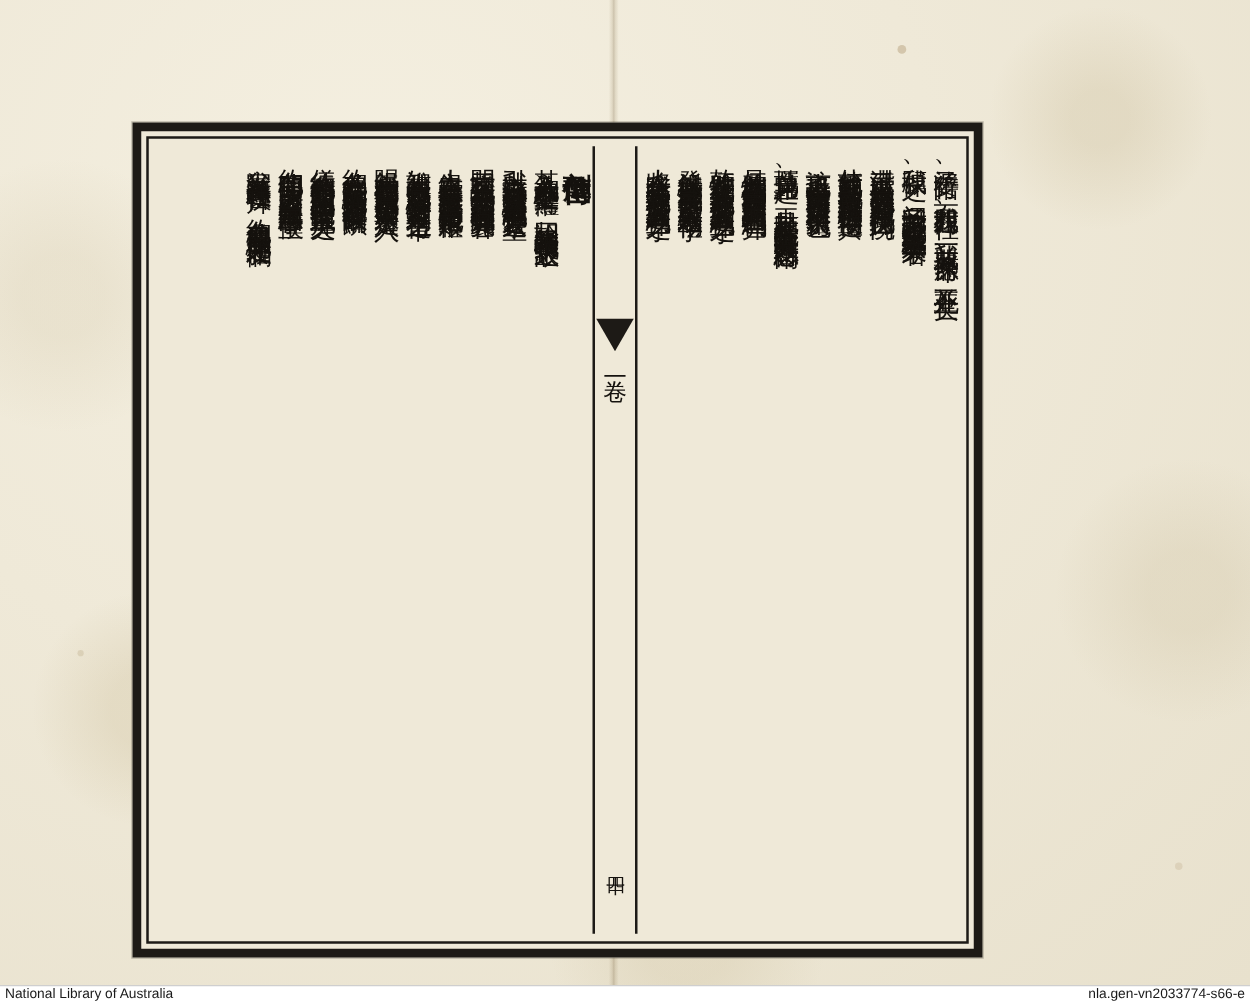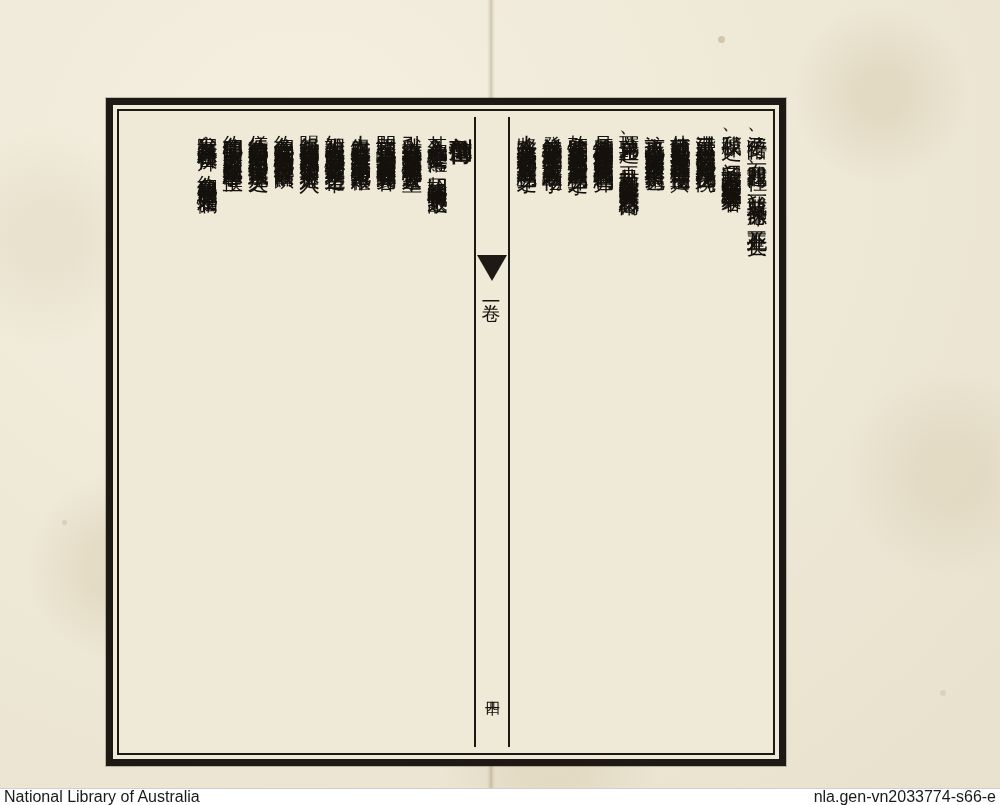--- a/index.html
+++ b/index.html
@@ -151,26 +151,25 @@
   
   #caption-bar {
     position: absolute;
     left: 0;
     top: 788px;
     width: 1000px;
     height: 17px;
     background: #ffffff;
     border-top: 1px solid #cfcfcf;
     display: flex;
-    align-items: center;
     justify-content: space-between;
     padding: 0 4px;
     box-sizing: border-box;
     font-family: "Liberation Sans", sans-serif;
-    font-size: 16px;
+    font-size: 11px;
     color: #1a1a1a;
   }
   #caption-left { white-space: nowrap; }
   #caption-right { white-space: nowrap; }
 </style>
 </head>
 <body>
 
 <div id="scan">
 

